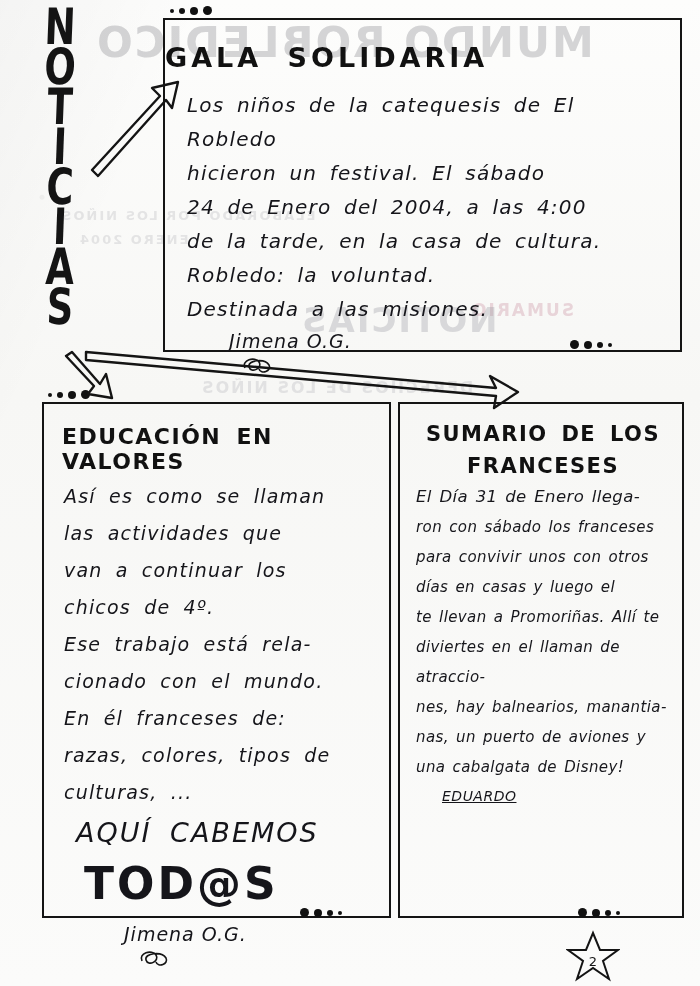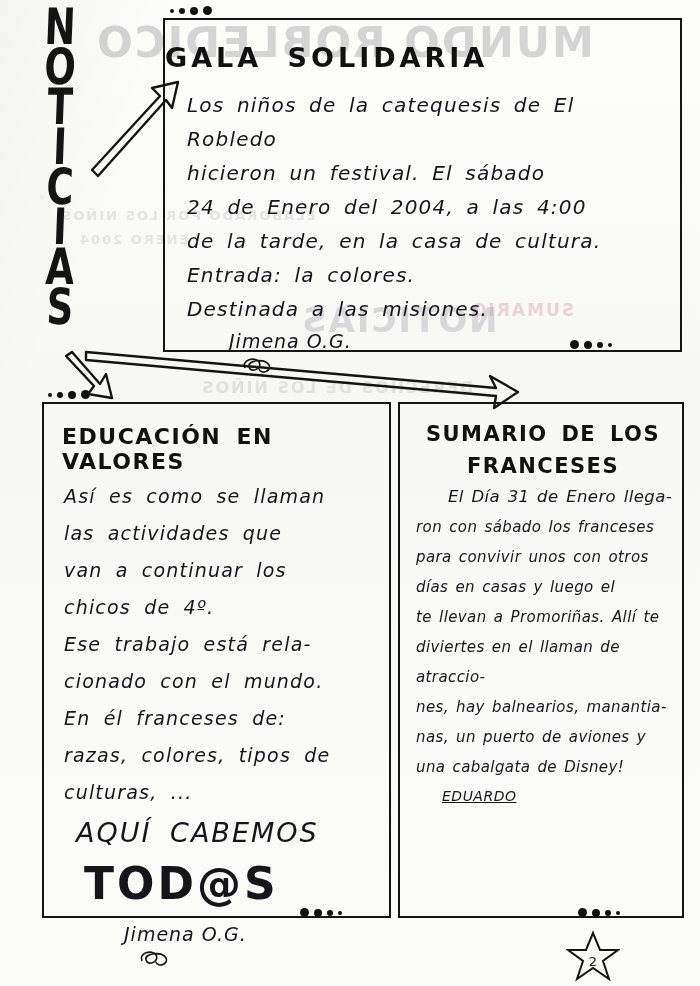--- a/index.html
+++ b/index.html
@@ -201,21 +201,21 @@
     top: 78px;
     right: 10px;
   }
   .body-fran .line {
     font-size: 15px;
     line-height: 30px;
     letter-spacing: 0.4px;
     word-spacing: 2px;
     color: #17171c;
   }
-  .body-fran .line:first-child { font-size: 16.5px; text-align: right; }
+  .body-fran .line:first-child { font-size: 16.5px; }
   .sig-fran {
     margin-top: 6px;
     margin-left: 26px;
     font-size: 14px;
     letter-spacing: 0.5px;
     text-decoration: underline;
   }
 
   
   .flourish {
@@ -261,21 +261,21 @@
   <span class="letter">S</span>
 </div>
 
 <div class="box" id="box-gala">
   <div class="head-gala print">GALA   SOLIDARIA</div>
   <div class="body-gala">
     <div class="line hand">Los niños de la catequesis de El Robledo</div>
     <div class="line hand">hicieron un festival. El sábado</div>
     <div class="line hand">24 de Enero del 2004, a las 4:00</div>
     <div class="line hand">de la tarde, en la casa de cultura.</div>
-    <div class="line hand">Entrada: la colores.</div>
+    <div class="line hand">Robledo: la voluntad.</div>
     <div class="line hand">Destinada a las misiones.</div>
     <div class="sig-gala hand">Jimena O.G.</div>
     <svg class="flourish" viewBox="0 0 60 22" style="margin-left:52px;">
       <path d="M6,14 C2,6 16,2 20,8 C24,14 12,20 10,13 C8,6 26,4 30,11 C33,17 22,21 20,15" fill="none" stroke="#141414" stroke-width="1.6"></path>
     </svg>
   </div>
 </div>
 
 <div class="dots" style="left:170px; top:6px;">
   <i></i>

